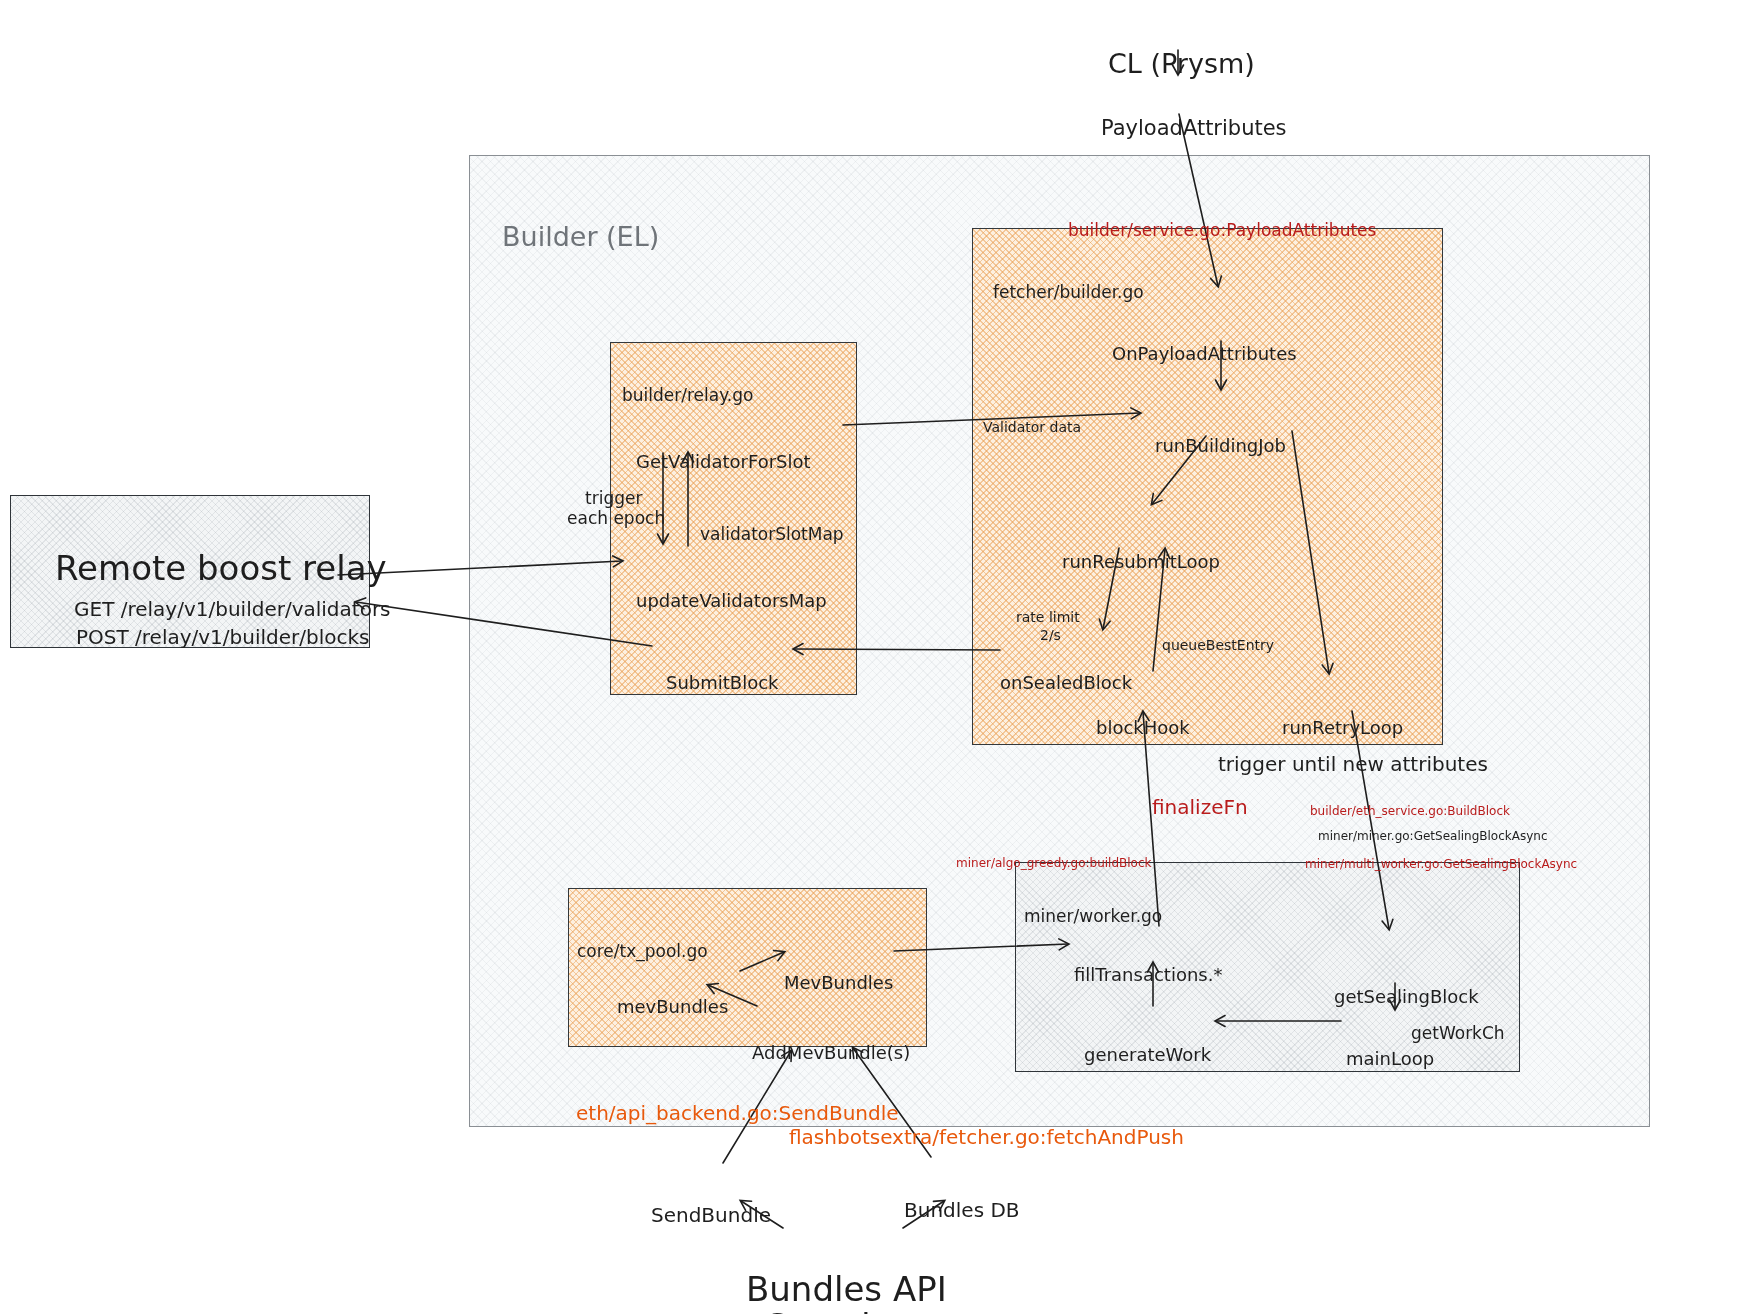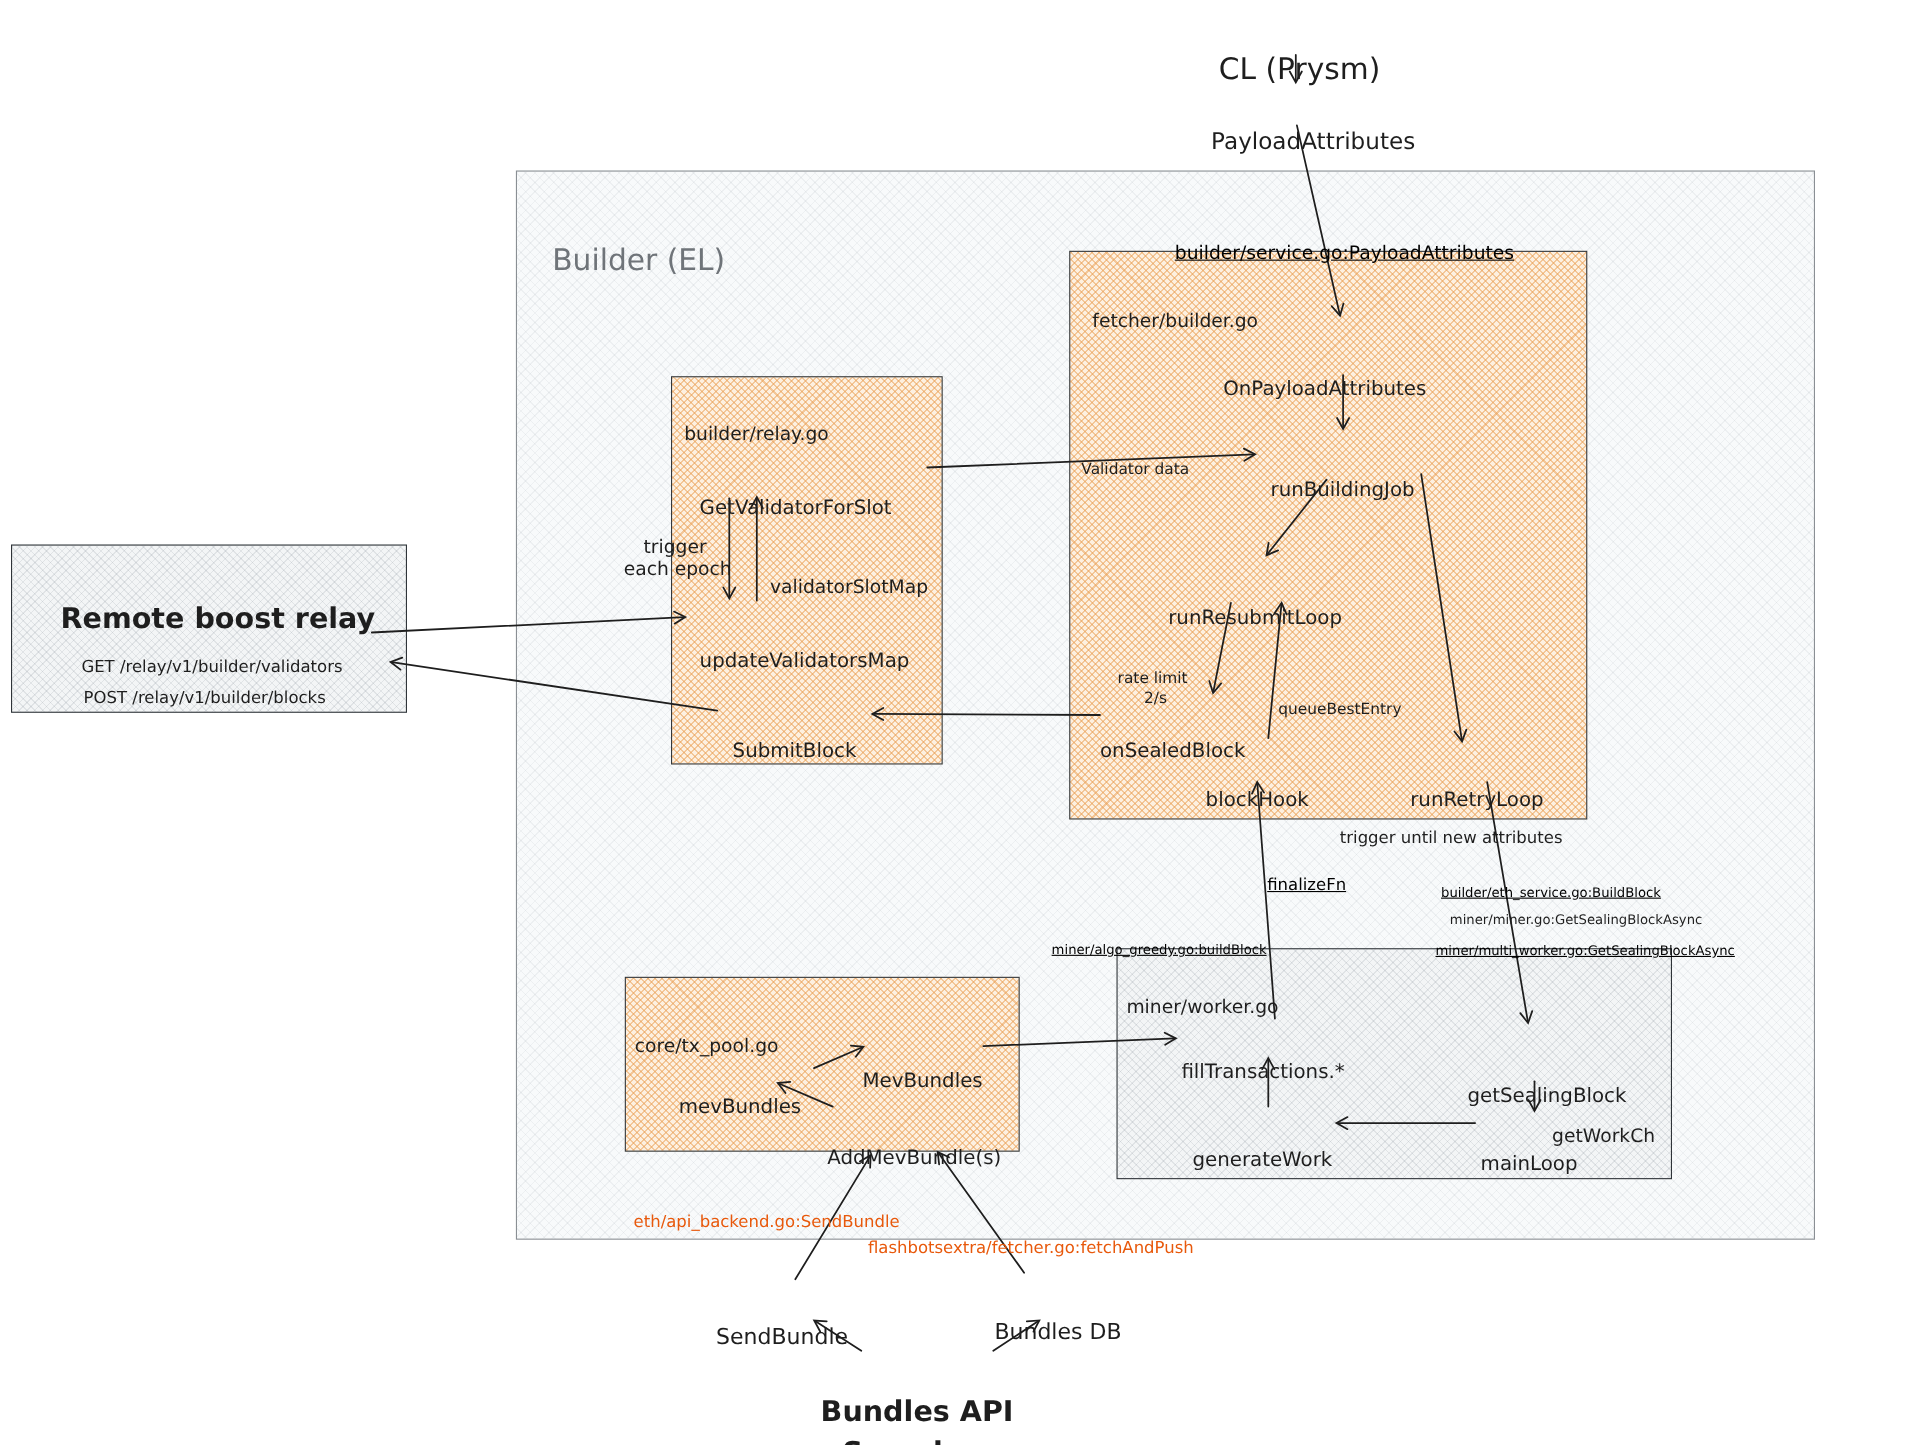--- a/index.html
+++ b/index.html
@@ -22,30 +22,30 @@
   }
   .hatch-gray{
     background-color:#f3f5f6;
     background-image:
       repeating-linear-gradient(45deg, rgba(125,135,145,.16) 0 1px, transparent 1px 5px),
       repeating-linear-gradient(135deg, rgba(125,135,145,.16) 0 1px, transparent 1px 5px);
     border:1.6px solid #2f3439;
   }
   .t{position:absolute;white-space:nowrap;line-height:1.15;margin-top:36px;}
   .c-gray{color:#6f7479;}
-  .c-orange{color:#000000;text-decoration:underline;}
+  .c-orange{color:#b91c1c;}
   .c-red{color:#e8590c;}
   .fs27{font-size:27px;}
-  .fs26{font-size:26px;font-weight:bold;}
+  .fs26{font-size:34px;}
   .fs21{font-size:21px;}
   .fs20{font-size:20px;}
   .fs18{font-size:18px;}
   .fs17{font-size:17px;}
   .fs16{font-size:12px;}
-  .fs15{font-size:15px;}
+  .fs15{font-size:20px;}
   .fs14{font-size:14px;}
   .fs13{font-size:17px;}
   .ctr{text-align:center;}
   svg.arrows{position:absolute;left:0;top:0;pointer-events:none;}
 </style>
 </head>
 <body>
 
 <div class="box hatch-outer" style="left:469px;top:155px;width:1181px;height:972px;"></div>
 

